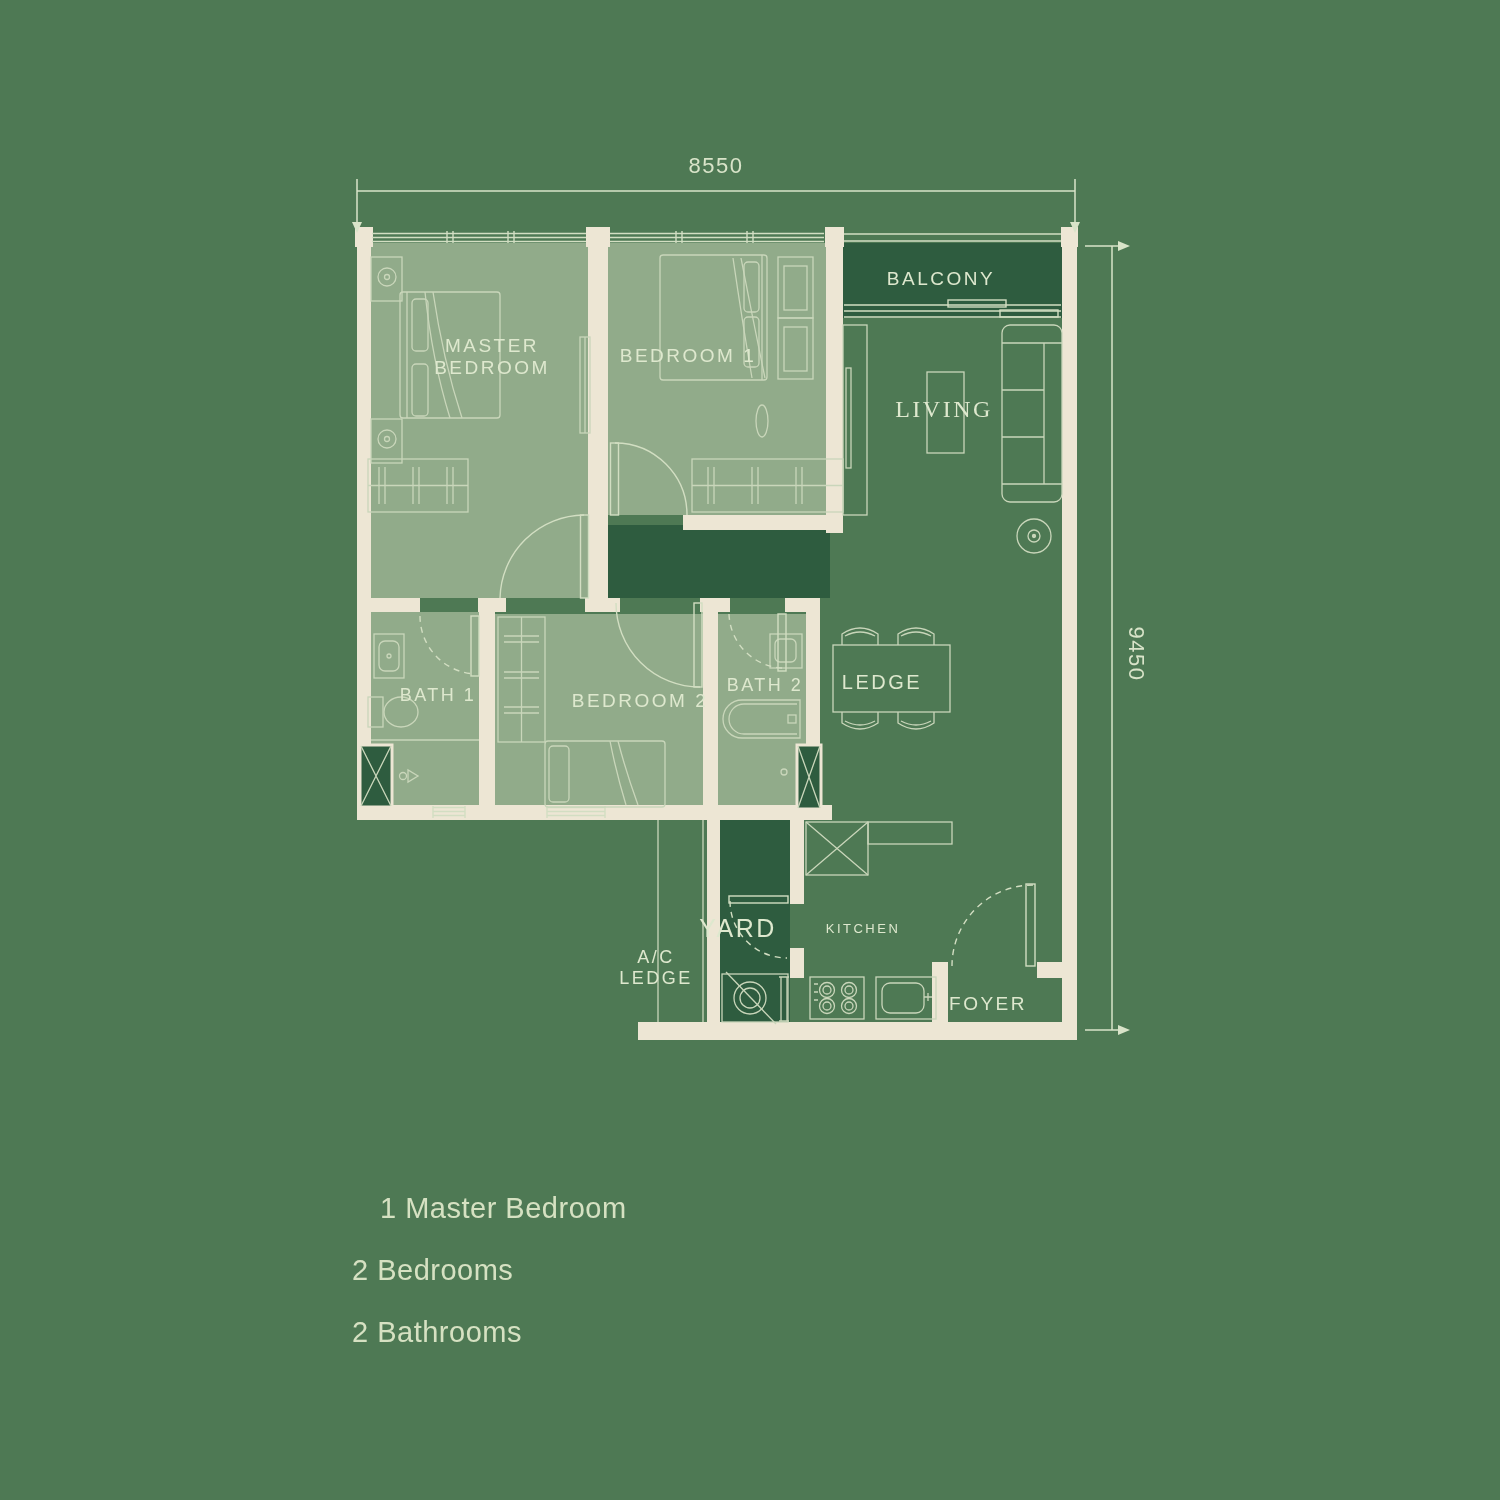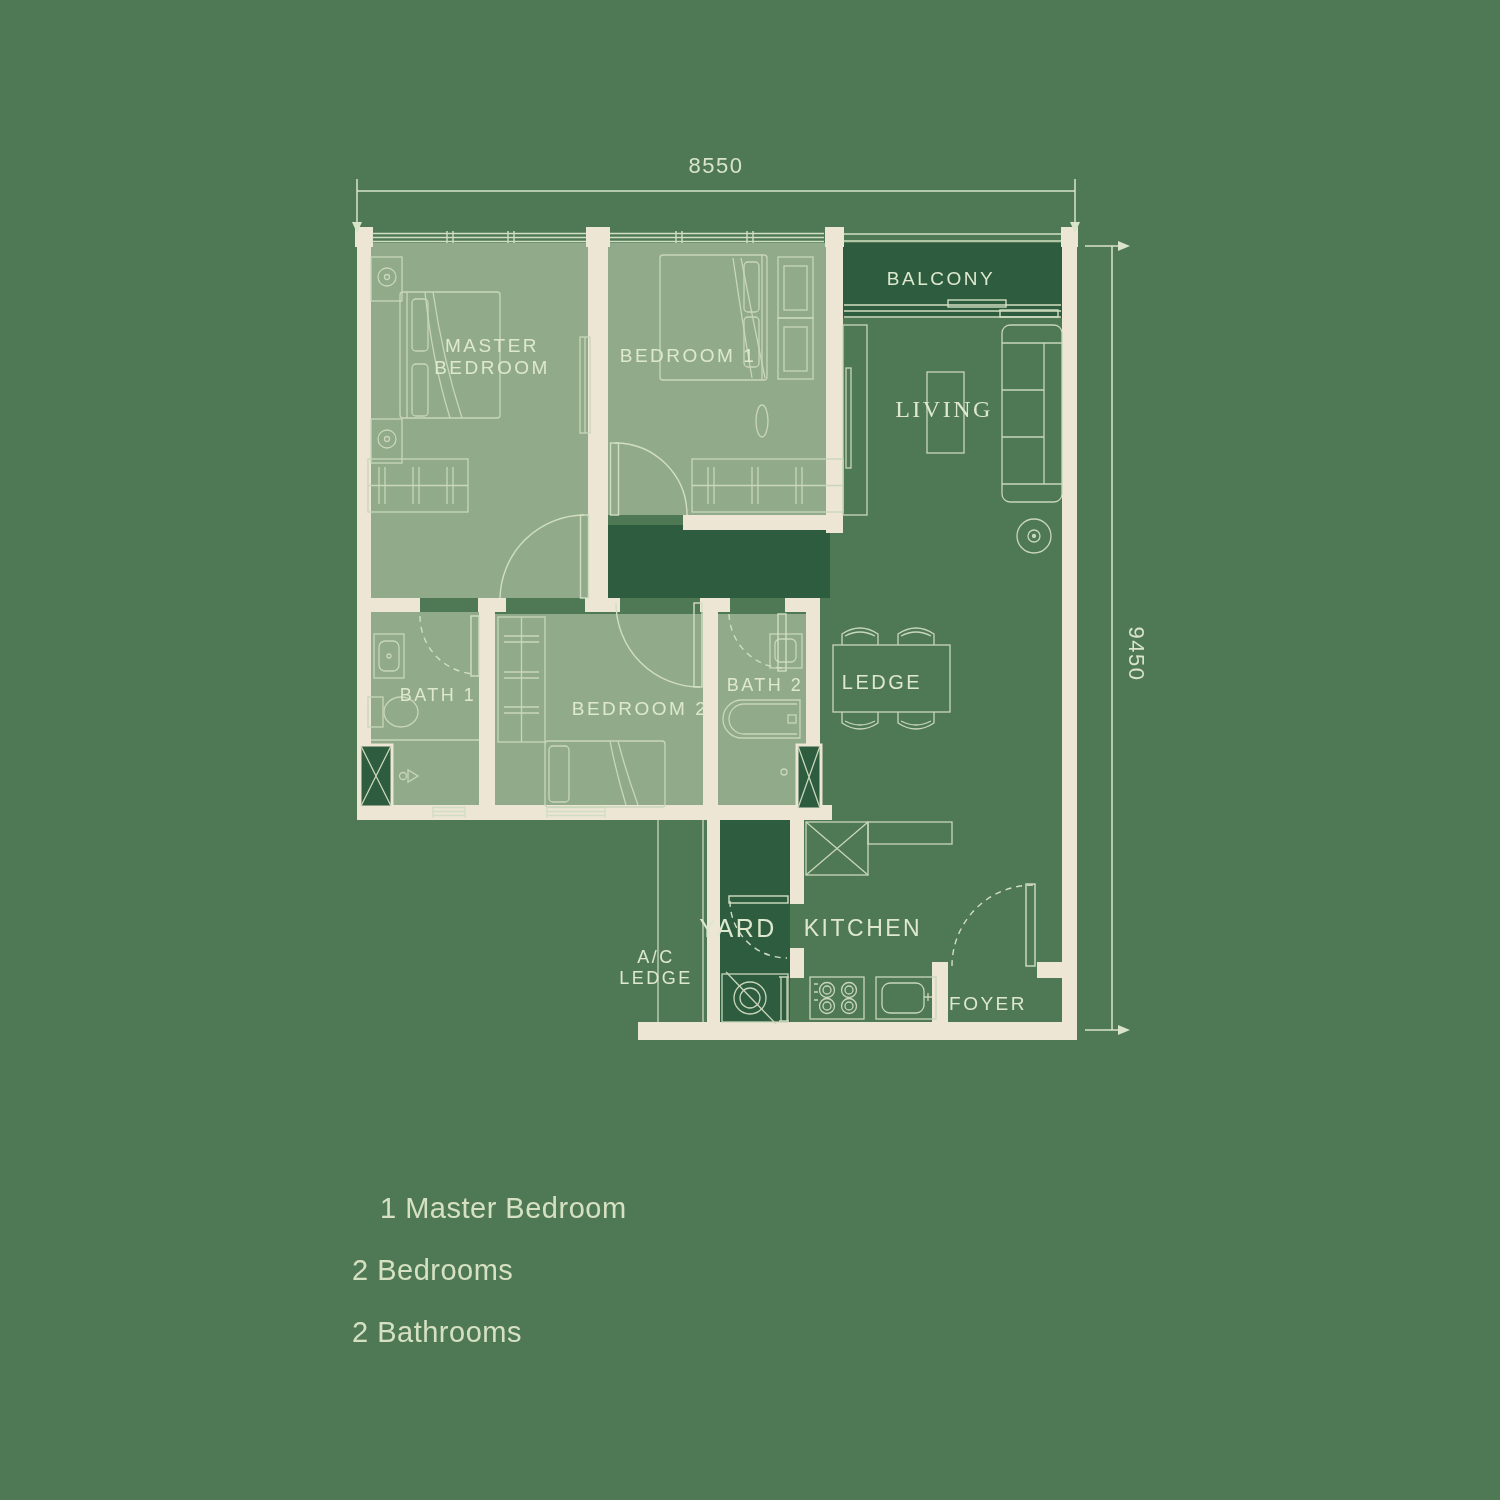--- a/index.html
+++ b/index.html
@@ -228,27 +228,27 @@
     <path d="M 1118,1025 V 1035 L 1130,1030 Z" fill="#D9E4C9" stroke="none"></path>
   </g>
 </svg>
 
   <div class="lbl" style="left:492px;top:357px;font-size:19px;">MASTER
 BEDROOM</div>
   <div class="lbl" style="left:688px;top:356px;font-size:19px;">BEDROOM 1</div>
   <div class="lbl" style="left:941px;top:279px;font-size:19px;">BALCONY</div>
   <div class="lbl" style="left:944px;top:409px;font-size:24px;font-family:Liberation Serif, serif;">LIVING</div>
   <div class="lbl" style="left:438px;top:696px;font-size:18px;">BATH 1</div>
-  <div class="lbl" style="left:640px;top:701px;font-size:19px;margin-top:8px;">BEDROOM 2</div>
+  <div class="lbl" style="left:640px;top:701px;font-size:19px;">BEDROOM 2</div>
   <div class="lbl" style="left:765px;top:686px;font-size:18px;">BATH 2</div>
   <div class="lbl" style="left:882px;top:683px;font-size:20px;">LEDGE</div>
   <div class="lbl" style="left:656px;top:968px;font-size:18px;">A/C
 LEDGE</div>
   <div class="lbl" style="left:738px;top:929px;font-size:25px;">YARD</div>
-  <div class="lbl" style="left:863px;top:929px;font-size:23px;">KITCHEN</div>
+  <div class="lbl" style="left:863px;top:929px;font-size:13px;">KITCHEN</div>
   <div class="lbl" style="left:988px;top:1004px;font-size:19px;">FOYER</div>
 
   <div class="lbl dim" style="left:716px;top:166px;font-size:22px;text-align:right;">8550</div>
   <div class="lbl dim rot" style="left:1136px;top:654px;font-size:22px;">9450</div>
 
   <div class="info" style="left:352px;top:1192px;font-size:29px;margin-left:28px;">1 Master Bedroom</div>
   <div class="info" style="left:352px;top:1254px;font-size:29px;">2 Bedrooms</div>
   <div class="info" style="left:352px;top:1316px;font-size:29px;">2 Bathrooms</div>
 
 </div>

